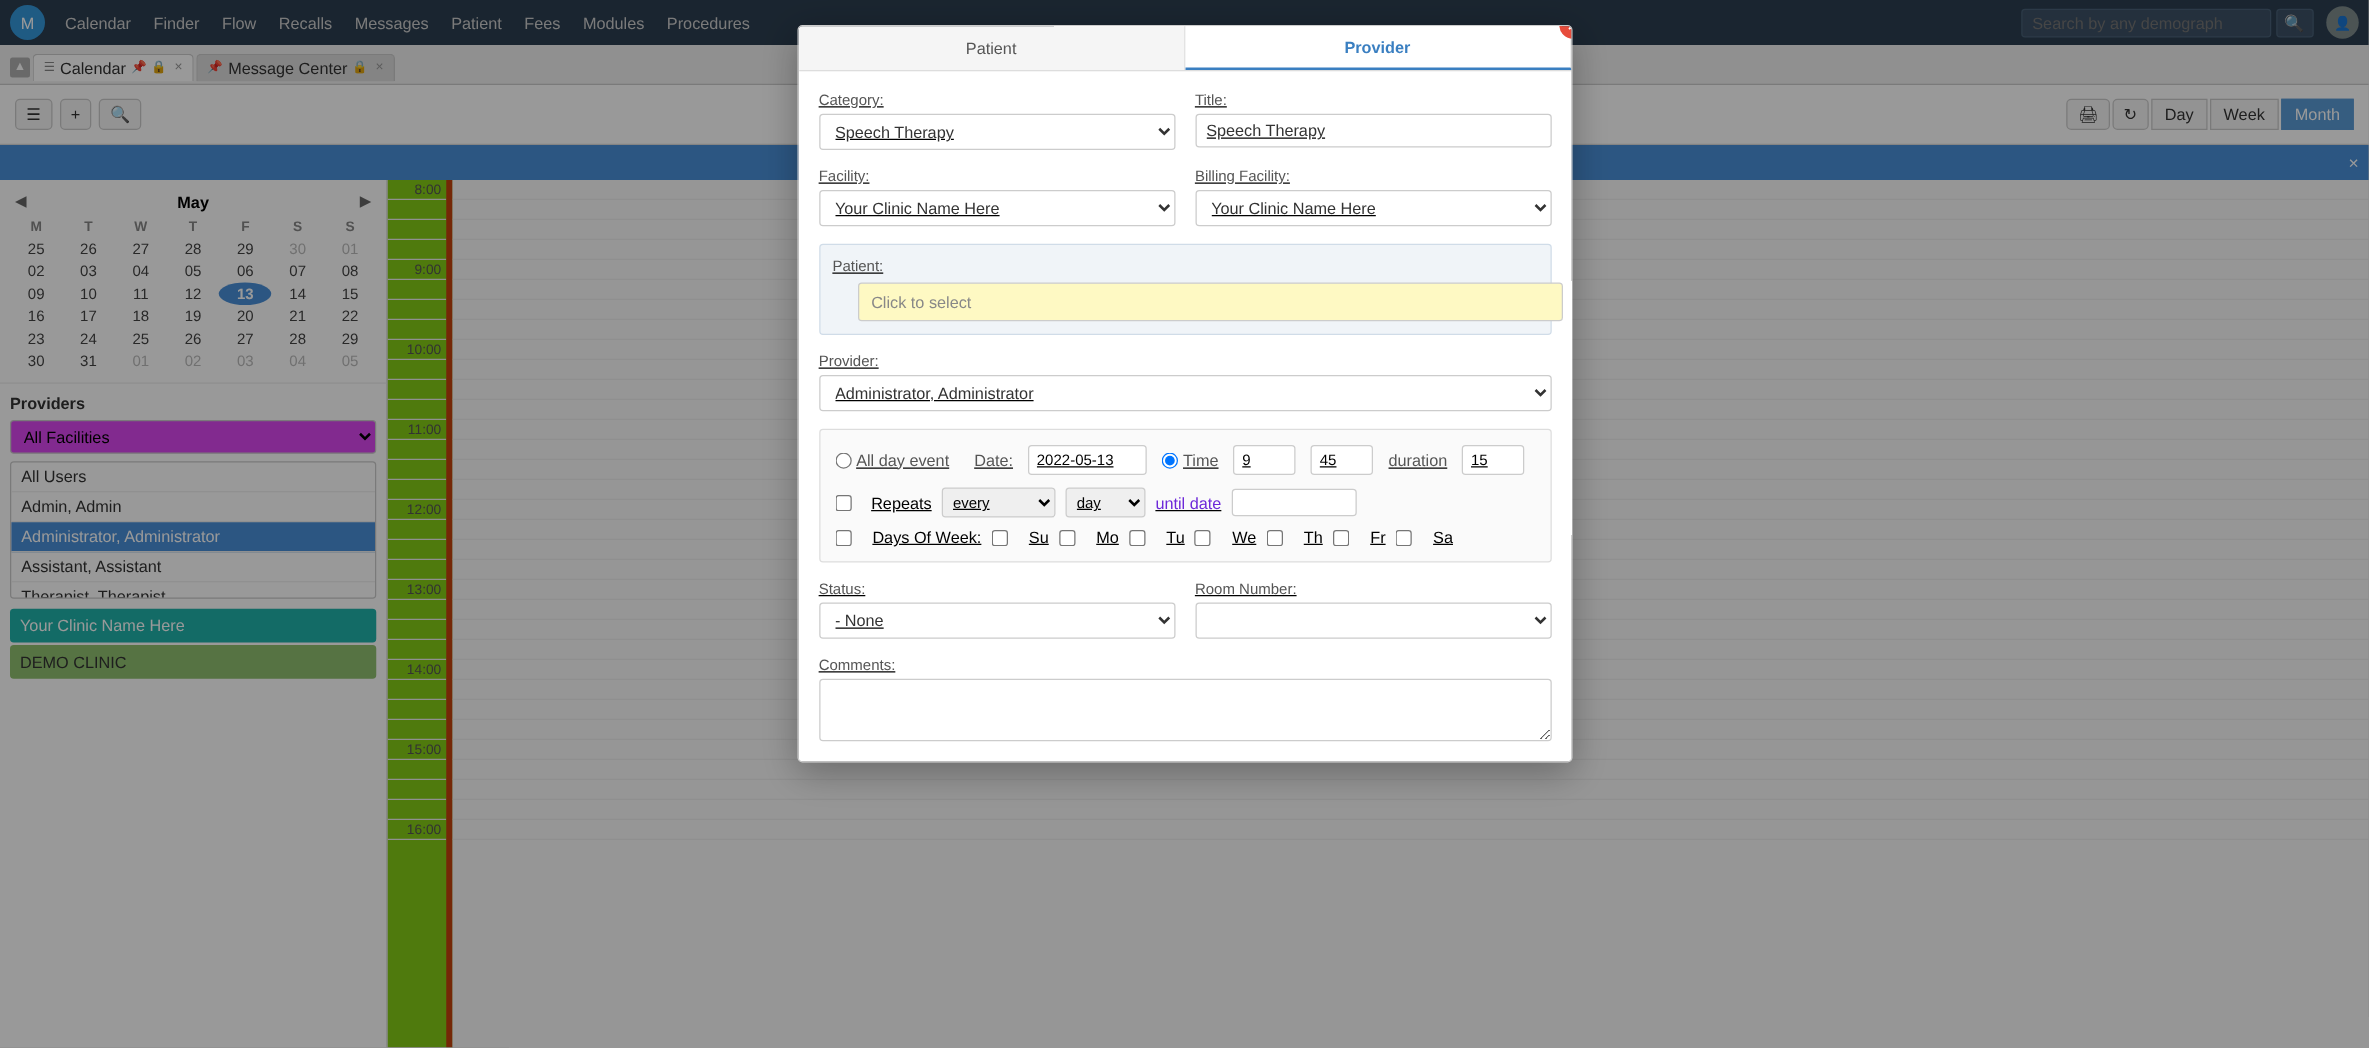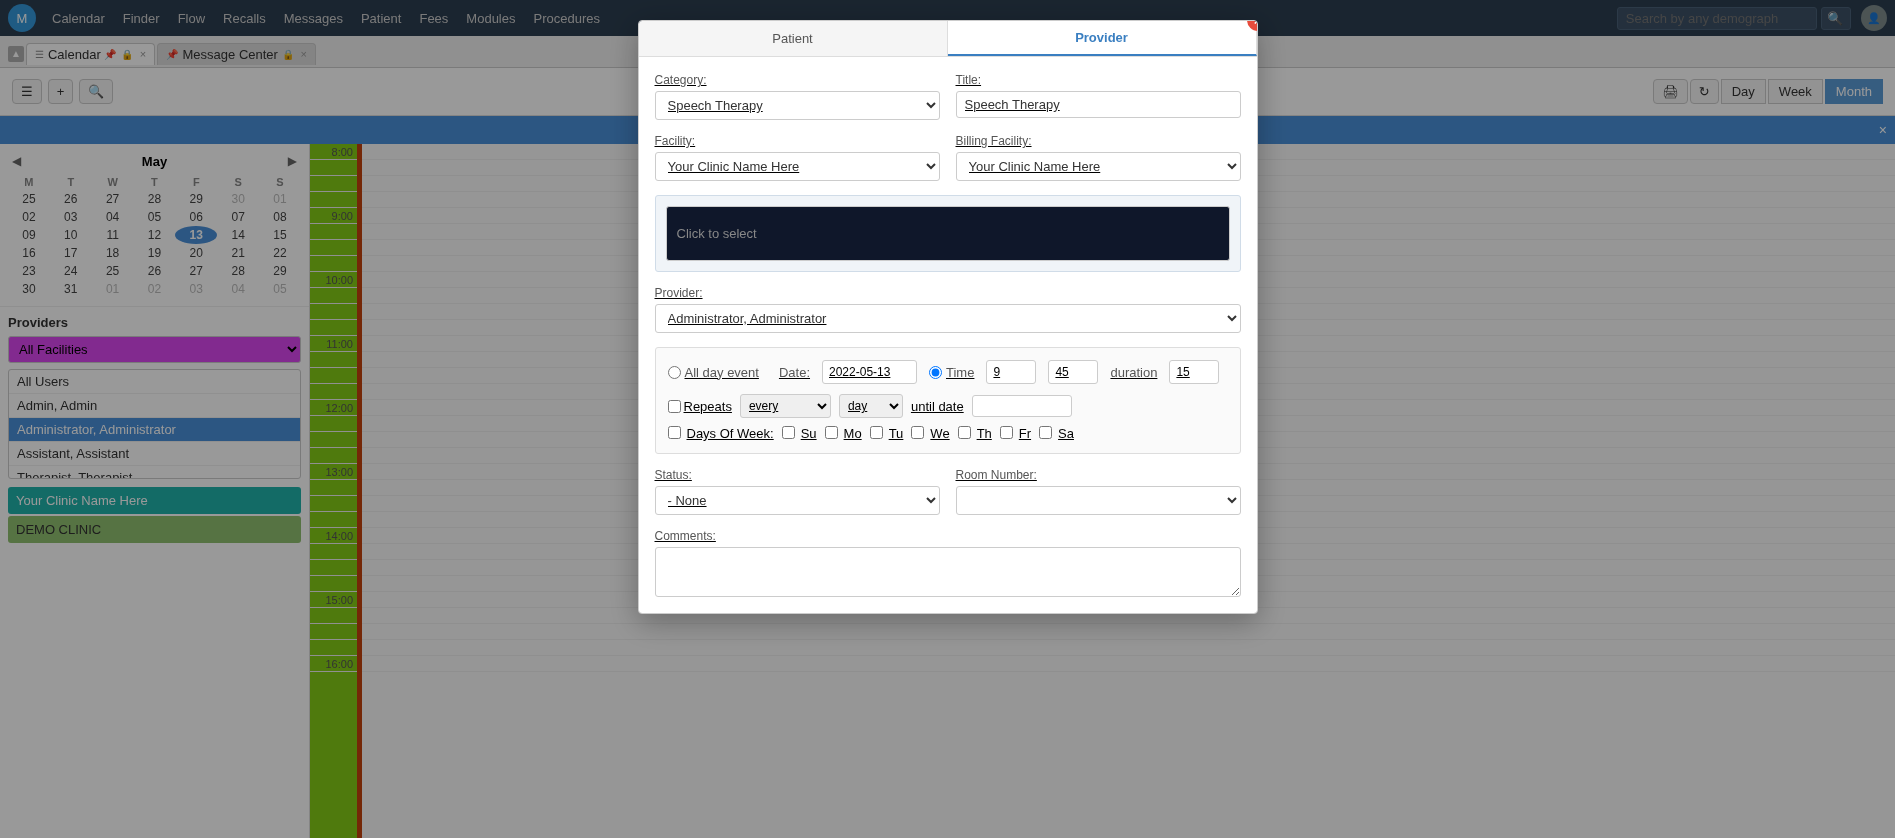--- a/index.html
+++ b/index.html
@@ -337,27 +337,28 @@
       border-radius: 3px;
       padding: 10px;
       margin-bottom: 14px;
     }
     .patient-section .patient-label {
       font-size: 12px; color: #555; margin-bottom: 6px;
     }
     .patient-select-btn {
       width: 100%;
       border: 1px solid #ccc;
-      background: #0f172a;
-      padding: 19px 10px;
+      background: #fef9c3;
+      padding: 7px 10px;
       border-radius: 3px;
       text-align: left;
       cursor: pointer;
       color: #888;
       font-size: 13px;
+      margin-left: 20px;
     }
     .datetime-section {
       border: 1px solid #ddd;
       border-radius: 3px;
       padding: 12px;
       margin-bottom: 14px;
       background: #fafafa;
     }
     .datetime-row {
       display: flex;
@@ -377,29 +378,29 @@
     }
     .datetime-row .date-field { width: 95px; }
     .datetime-row .time-field { width: 50px; }
     .datetime-row .dur-field { width: 50px; }
     .repeat-row {
       display: flex;
       align-items: center;
       gap: 8px;
       margin-bottom: 8px;
     }
-    .repeat-row label { display: flex; align-items: center; gap: 3px; }
+    .repeat-row label { display: flex; align-items: center; gap: 16px; }
     .repeat-row select { border: 1px solid #ccc; border-radius: 3px; padding: 3px 4px; font-size: 12px; }
     .repeat-row input[type="text"] { border: 1px solid #ccc; border-radius: 3px; padding: 3px 6px; font-size: 12px; width: 90px; }
     .dow-row {
       display: flex;
       align-items: center;
       gap: 8px;
     }
-    .dow-row label { display: flex; align-items: flex-start; gap: 6px; font-size: 12px; }
+    .dow-row label { display: flex; align-items: flex-end; gap: 17px; font-size: 12px; }
     .status-row {
       display: flex;
       gap: 16px;
       margin-bottom: 14px;
     }
     .comments-area {
       width: 100%;
       border: 1px solid #ccc;
       border-radius: 3px;
       padding: 6px 8px;
@@ -682,20 +683,21 @@
         <div class="form-group">
           <label class="form-label">Billing Facility:</label>
           <select class="form-control">
             <option>Your Clinic Name Here</option>
             <option>DEMO CLINIC</option>
           </select>
         </div>
       </div>
 
       <div class="patient-section">
+        <div class="patient-label">Patient:</div>
         <button class="patient-select-btn">Click to select</button>
       </div>
 
       <div class="form-row">
         <div class="form-group" style="flex:1;">
           <label class="form-label">Provider:</label>
           <select class="form-control">
             <option>Administrator, Administrator</option>
             <option>Admin, Admin</option>
             <option>Assistant, Assistant</option>
@@ -729,21 +731,21 @@
           </label>
           <select>
             <option>every</option>
             <option>every other</option>
           </select>
           <select>
             <option>day</option>
             <option>week</option>
             <option>month</option>
           </select>
-          <span style="color:#000000;">until date</span>
+          <span style="color:#6d28d9;">until date</span>
           <input type="text" style="width: 100px; border: 1px solid rgb(204, 204, 204); border-radius: 3px; padding: 3px 6px;">
         </div>
 
         <div class="dow-row">
           <label>
             <input type="checkbox" style="">
             <span>Days Of Week:</span>
           </label>
           <label>
               <input type="checkbox" style=""> 

